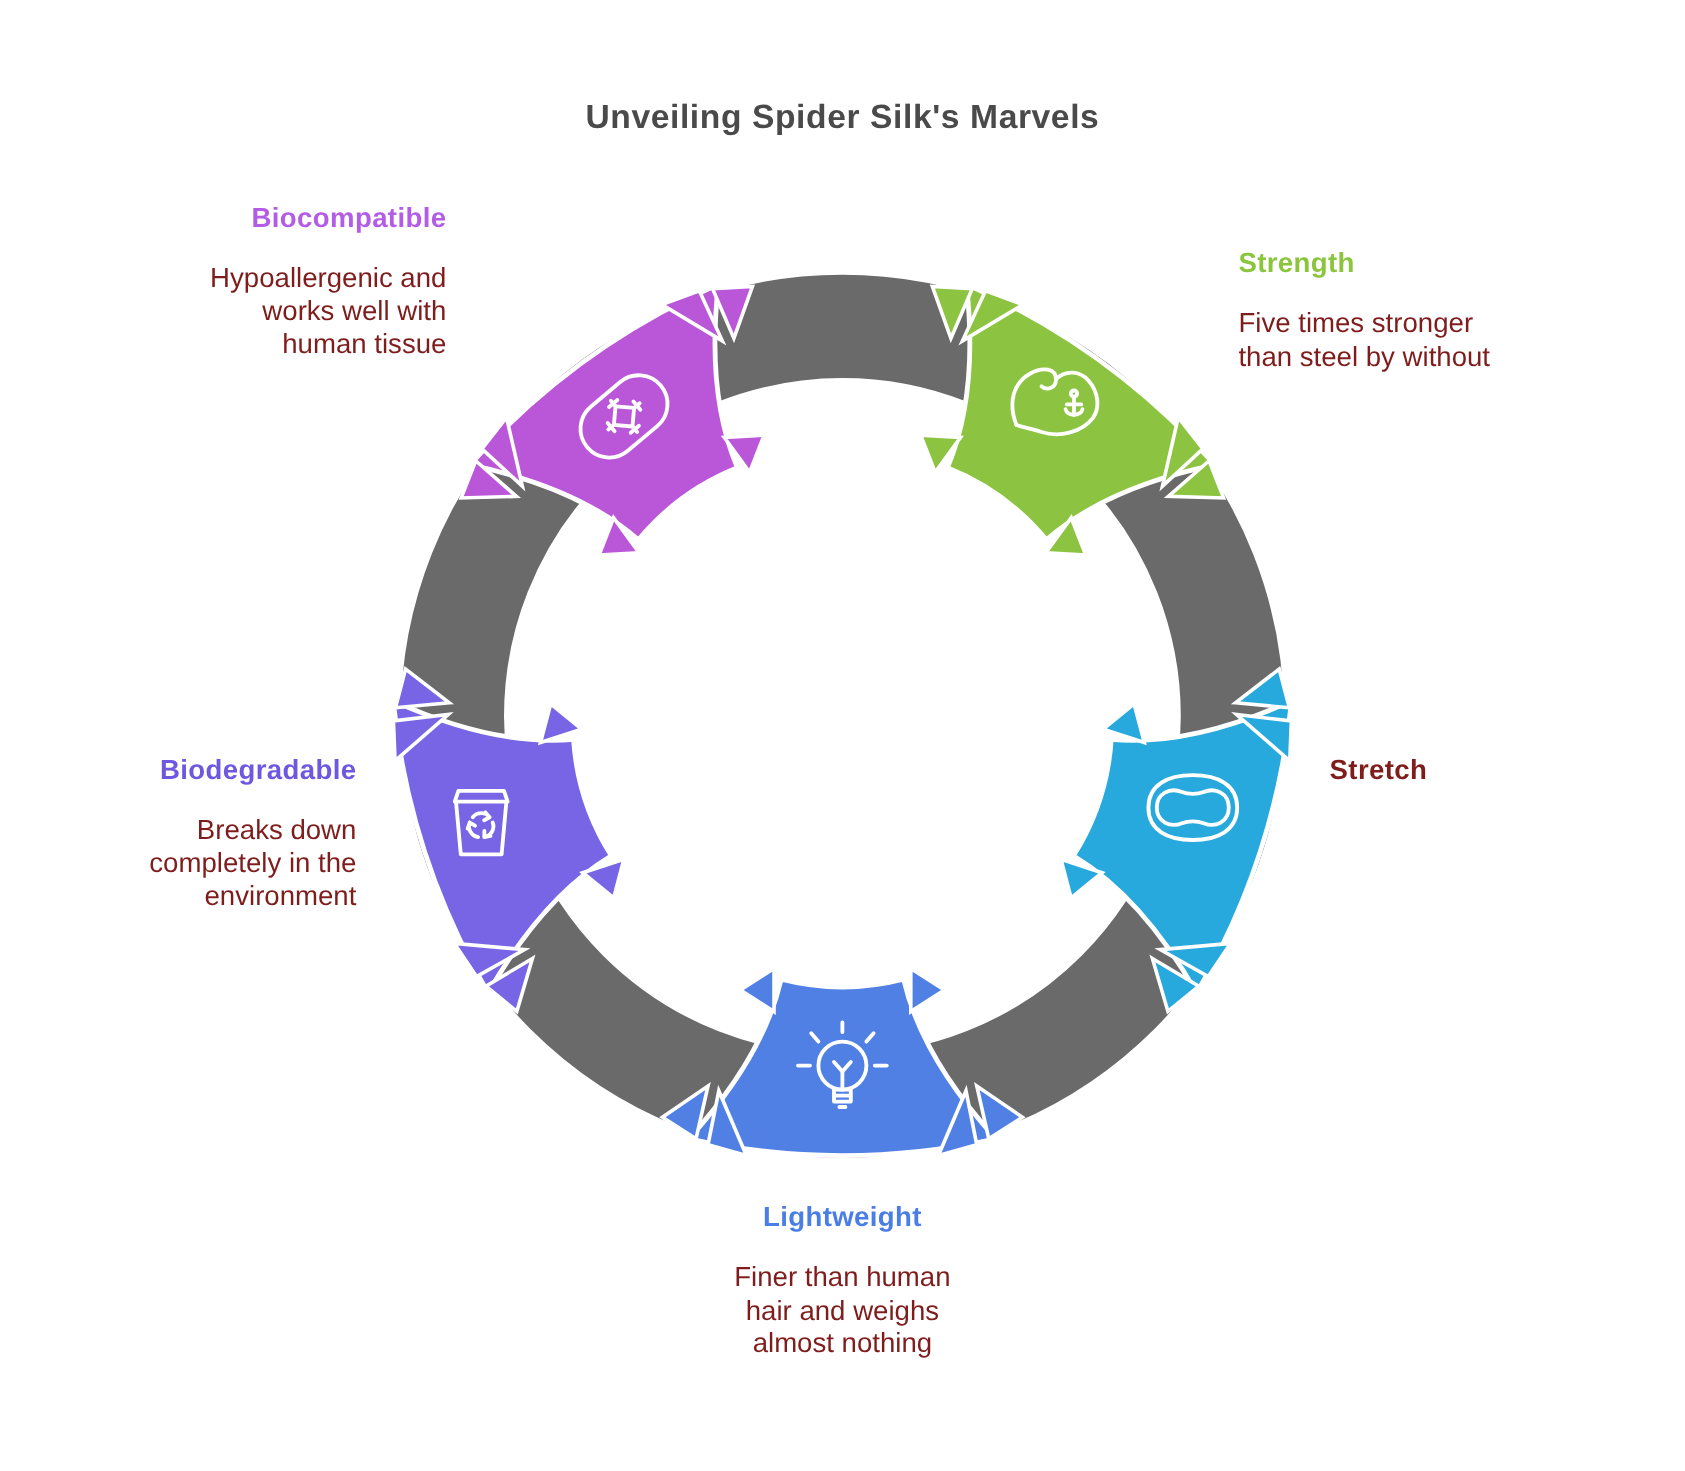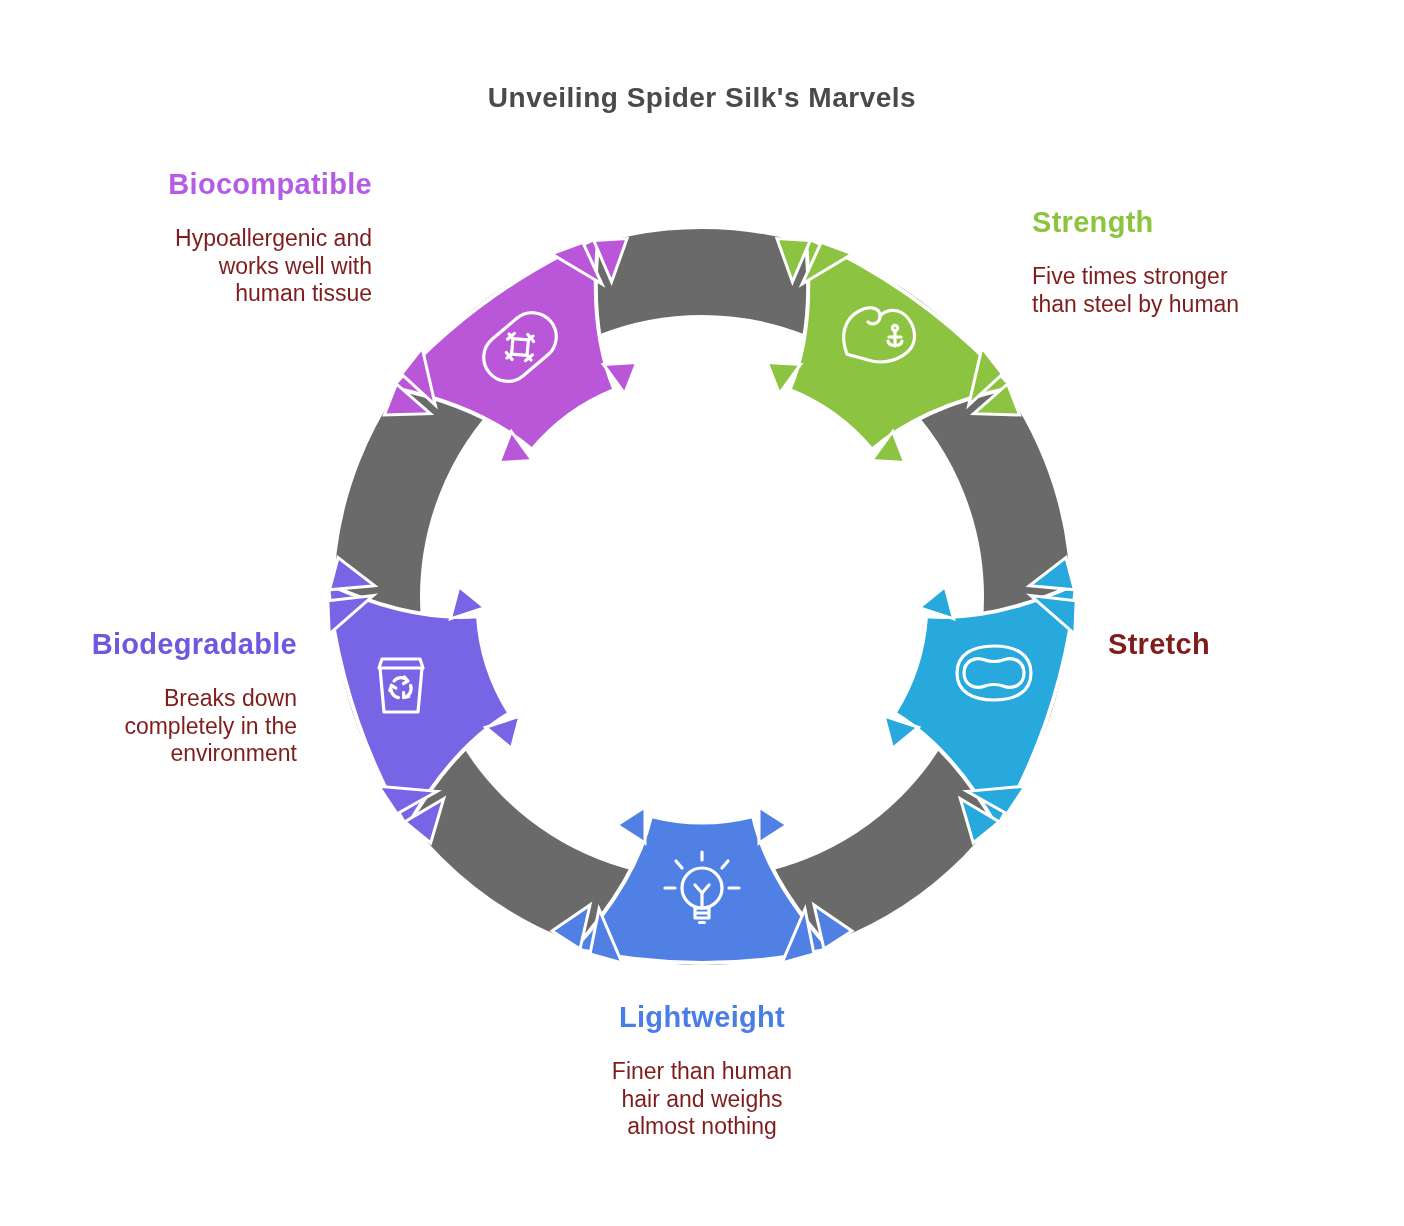--- a/index.html
+++ b/index.html
@@ -11,21 +11,21 @@
     overflow:hidden;
   }
   .ring-svg{position:absolute;left:0;top:0;}
   .page-title{
     position:absolute;left:702px;top:82px;transform:translateX(-50%);
     font-size:28px;font-weight:bold;color:#4a4a4a;white-space:nowrap;
     letter-spacing:0.5px;
   }
   .block{position:absolute;}
   .block h2{
-    margin:0 0 24px 0;font-size:29px;font-weight:bold;line-height:1.15;
+    margin:0 0 24px 0;font-size:23px;font-weight:bold;line-height:1.15;
     letter-spacing:0.3px;
   }
   .block .desc{font-size:23px;line-height:27.5px;color:#7f1d1d;}
   .align-right{text-align:right;}
   .align-left{text-align:left;}
   .align-center{text-align:center;}
   .blk-biocompatible{top:168px;right:1032px;width:330px;}
   .blk-strength{top:206px;left:1032px;width:330px;}
   .blk-stretch{top:628px;left:1108px;width:290px;}
   .blk-biodegradable{top:628px;right:1107px;width:330px;}
@@ -125,21 +125,21 @@
       <div>Hypoallergenic and</div>
       <div>works well with</div>
       <div>human tissue</div>
     </div>
   </div>
 
   <div class="block blk-strength align-left">
     <h2 style="color: rgb(139, 197, 60);">Strength</h2>
     <div class="desc">
       <div>Five times stronger</div>
-      <div>than steel by human</div>
+      <div>than steel by without</div>
     </div>
   </div>
 
   <div class="block blk-stretch align-left">
     <h2 style="color: #7f1d1d;">Stretch</h2>
   </div>
 
   <div class="block blk-biodegradable align-right">
     <h2 style="color: rgb(110, 88, 224);">Biodegradable</h2>
     <div class="desc">

